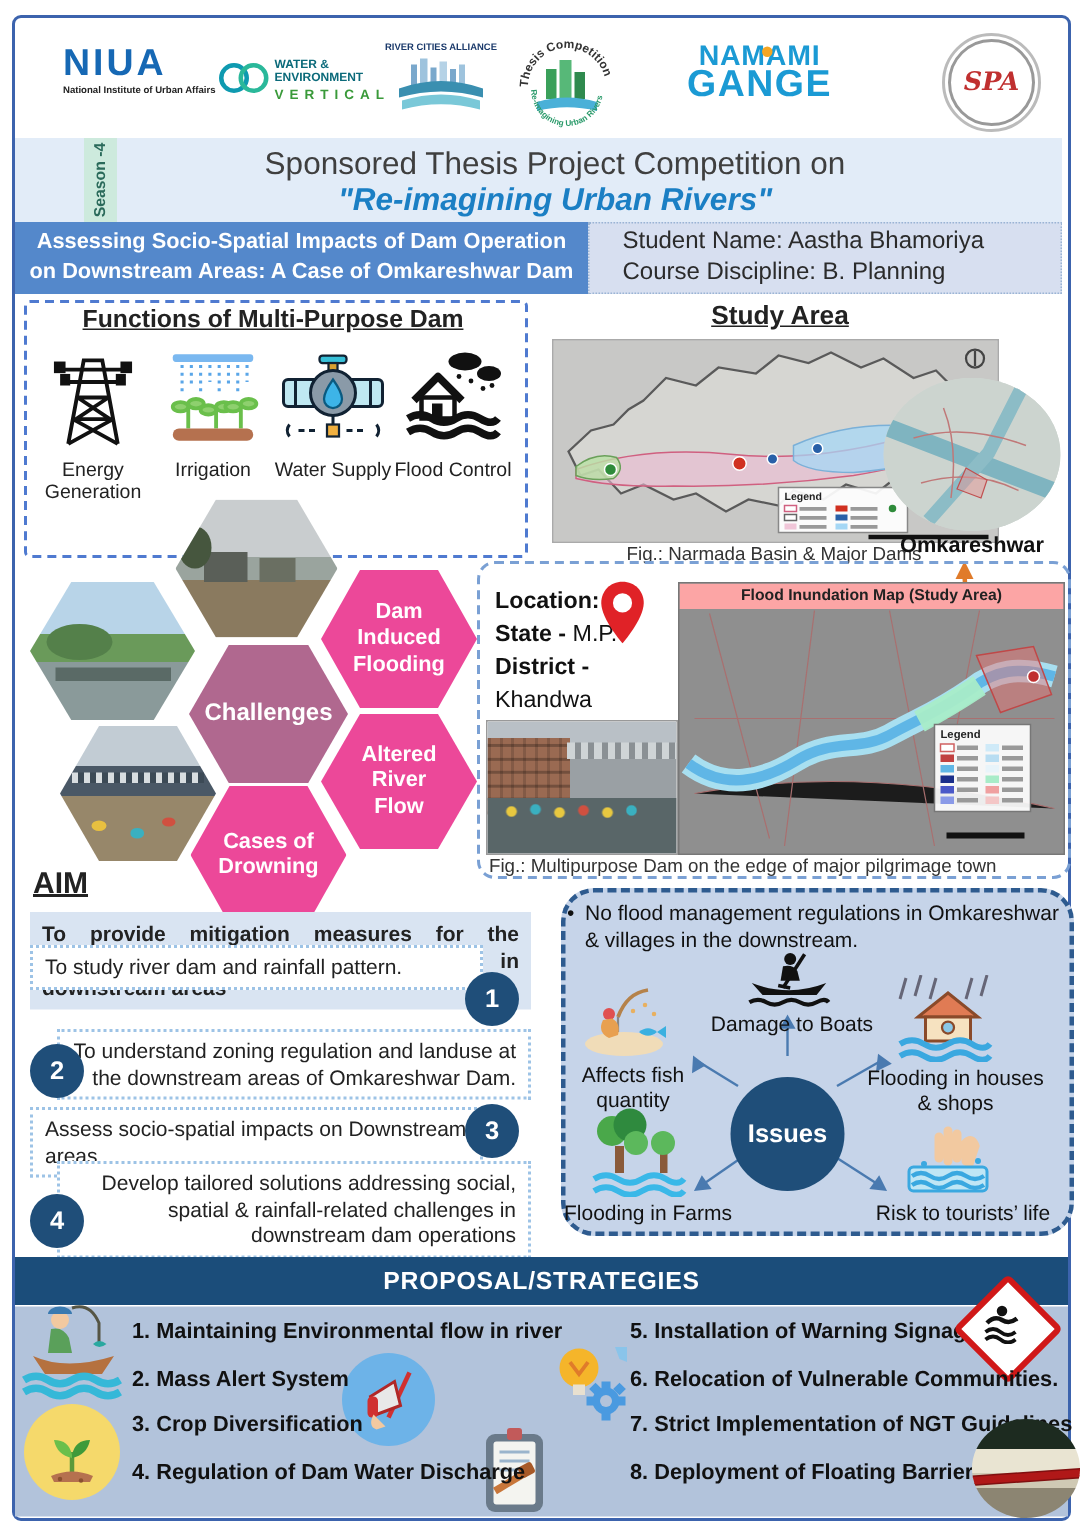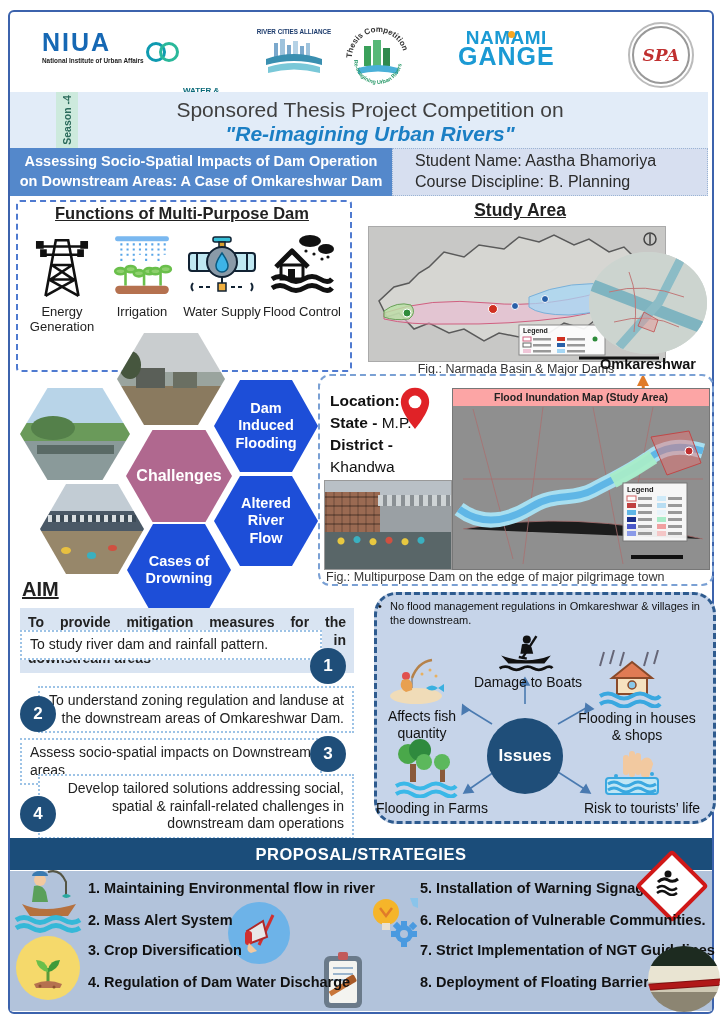--- a/index.html
+++ b/index.html
@@ -4,21 +4,21 @@
 <style>
   html,body{margin:0;padding:0;background:#fff;}
   #page{position:relative;width:724px;height:1024px;background:#fff;
         font-family:"Liberation Sans",sans-serif;color:#222;overflow:hidden;}
   .abs{position:absolute;}
   #frame{left:8px;top:10px;width:702px;height:1000px;border:2px solid #3c63ad;border-radius:6px;}
   #niua-mark{font-weight:900;color:#1668b4;font-size:25px;letter-spacing:2px;line-height:1;}
   #niua-sub{font-size:6.4px;font-weight:bold;color:#222;white-space:nowrap;margin-top:2px;}
   .we-circ{display:inline-block;width:14px;height:14px;border:3px solid #0e9ab0;border-radius:50%;}
   .we-circ+.we-circ{margin-left:-7px;border-color:#2ab89a;}
-  #we-t1{font-size:8px;font-weight:900;color:#0b6a7a;line-height:1.15;margin-top:48px;}
+  #we-t1{font-size:8px;font-weight:900;color:#0b6a7a;line-height:1.15;}
   #we-t2{font-size:8px;font-weight:900;color:#0b6a7a;line-height:1.15;}
   #we-t3{font-size:9px;font-weight:900;color:#3a9a3a;letter-spacing:4px;margin-top:2px;}
   #rca-t{font-size:6.3px;font-weight:900;color:#1b3a6b;white-space:nowrap;text-align:center;}
   #ng-t{font-weight:900;color:#1b9ad4;line-height:.82;text-align:center;font-style:normal;}
   #ng-l1{font-size:19px;letter-spacing:.5px;}
   #ng-l2{font-size:25px;letter-spacing:1px;}
   #ng-dot{position:absolute;width:7px;height:7px;background:#f5a623;border-radius:50%;left:50px;top:1px;}
   #spa-circle{width:54px;height:54px;border:2px solid #999;outline:2px solid #bbb;outline-offset:2px;
               border-radius:50%;display:flex;align-items:center;justify-content:center;}
   #spa-txt{font-family:"DejaVu Serif",serif;font-style:italic;font-weight:bold;color:#c03030;font-size:17px;}
@@ -41,21 +41,21 @@
   
   #fn-box{left:16px;top:200px;width:332px;height:168px;border:2px dashed #4f7ad0;border-radius:4px;}
   #fn-head{left:30px;top:204px;width:304px;text-align:center;font-size:16.5px;font-weight:bold;text-decoration:underline;}
   .fn-cell{width:80px;text-align:center;}
   .fn-label{font-size:13px;color:#222;line-height:1.15;margin-top:3px;}
 
   
   .hex{clip-path:polygon(25% 0%,75% 0%,100% 50%,75% 100%,25% 100%,0% 50%);
        display:flex;align-items:center;justify-content:center;text-align:center;
        color:#fff;font-weight:bold;font-size:14.5px;line-height:1.2;}
-  .hex-blue{background:#1d4ed8;}
+  .hex-blue{background:#ec4899;}
   .hex-photo{overflow:hidden;}
   .hex span{padding:0 16px;}
   #hex-challenges{background:#b0688f;font-size:16px;}
 
   
   #aim-head{left:22px;top:578px;font-size:20px;font-weight:bold;text-decoration:underline;}
   #aim-statement{left:20px;top:608px;width:334px;background:#d9e4f2;padding:5px 8px;box-sizing:border-box;
                  font-weight:bold;font-size:14px;line-height:1.3;text-align:justify;}
   .obj{border:2px dotted #9dc3e6;background:#fff;box-sizing:border-box;font-size:14px;line-height:1.25;
        padding:4px 8px;}
@@ -74,21 +74,21 @@
   .loc-line{font-size:15.5px;line-height:1.42;color:#111;}
   .loc-line b{font-weight:bold;}
   #town-photo{left:324px;top:480px;width:126px;height:88px;overflow:hidden;border:1px solid #999;}
   #flood-map{left:452px;top:388px;width:256px;height:180px;background:#8f8f8f;border:1px solid #777;overflow:hidden;}
   #flood-title{position:absolute;left:0;top:0;width:100%;height:17px;background:#fca5a5;
                font-size:10.5px;font-weight:bold;text-align:center;line-height:17px;color:#222;}
 
   
   #issues-box{left:374px;top:592px;width:342px;height:232px;background:#c6d4e9;border:3px dashed #2e5b8f;
               border-radius:22px;box-sizing:border-box;}
-  #issues-bullet{left:390px;top:600px;width:316px;font-size:11px;line-height:1.25;color:#111;}
+  #issues-bullet{left:390px;top:600px;width:316px;font-size:14px;line-height:1.25;color:#111;}
   #issues-bullet::before{content:"\2022";position:absolute;left:-12px;}
   .iss-label{font-size:14px;color:#111;text-align:center;line-height:1.2;}
   #issues-circle{left:487px;top:718px;width:76px;height:76px;border-radius:50%;background:#1f4e79;color:#fff;
                  font-weight:bold;font-size:17px;display:flex;align-items:center;justify-content:center;}
 
   
   #prop-band{left:10px;top:838px;width:702px;height:32px;background:#1b4d7a;color:#fff;font-weight:bold;
              font-size:16.5px;display:flex;align-items:center;justify-content:center;letter-spacing:.5px;}
   #strat-area{left:10px;top:870px;width:702px;height:140px;background:#b2c3db;border-top:1px solid #fff;}
   .strat{font-size:14.5px;font-weight:bold;color:#111;white-space:nowrap;}

